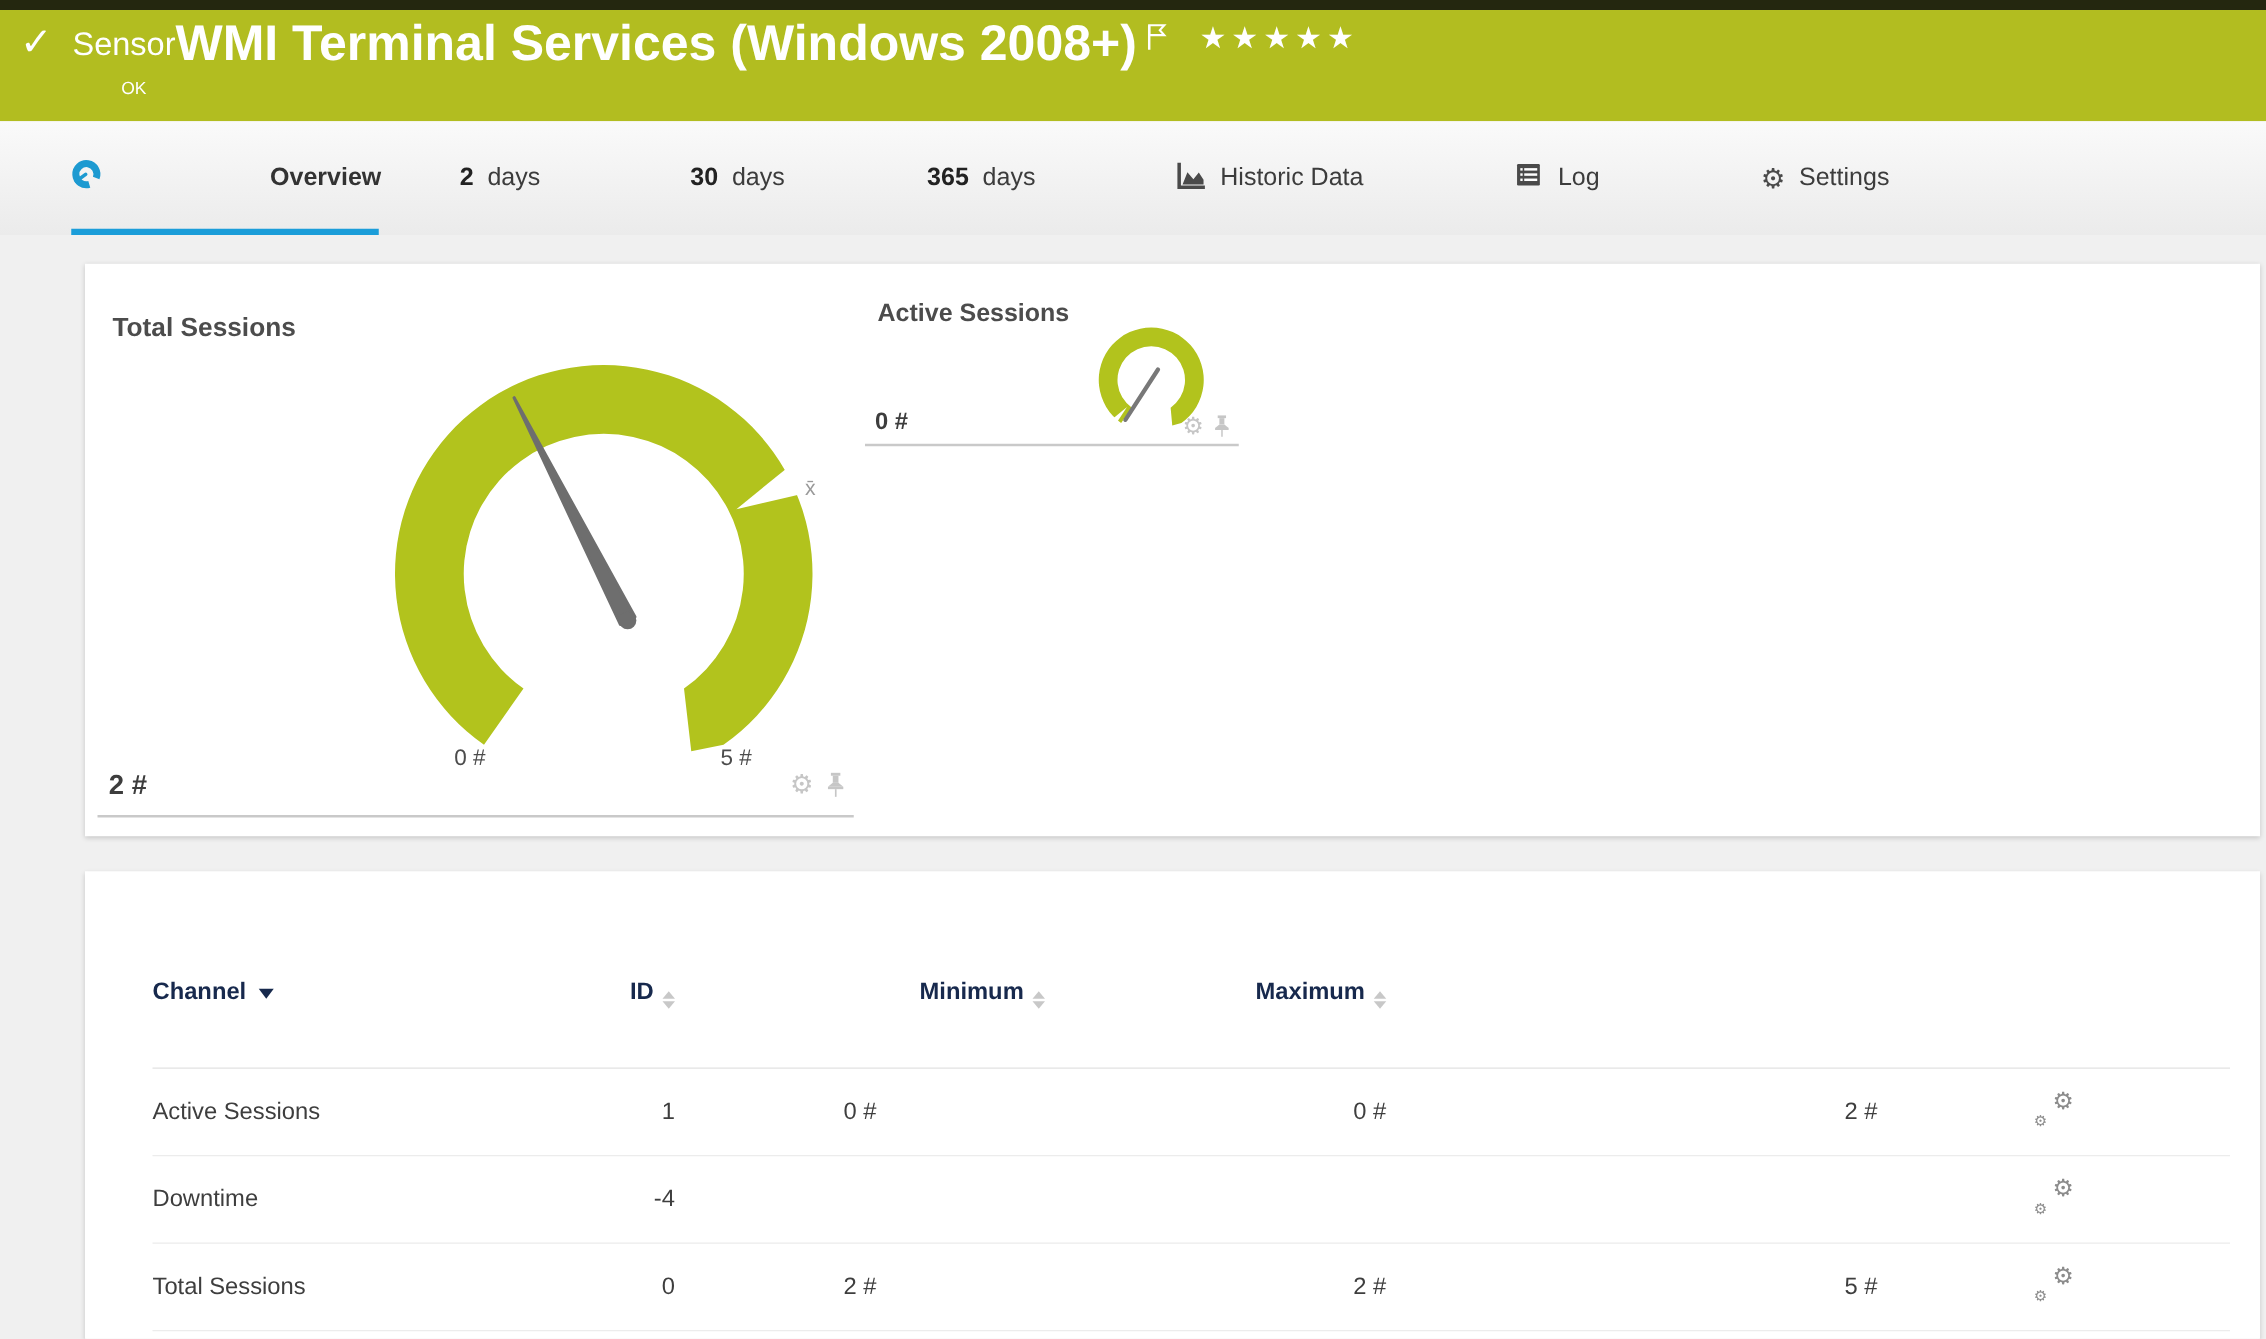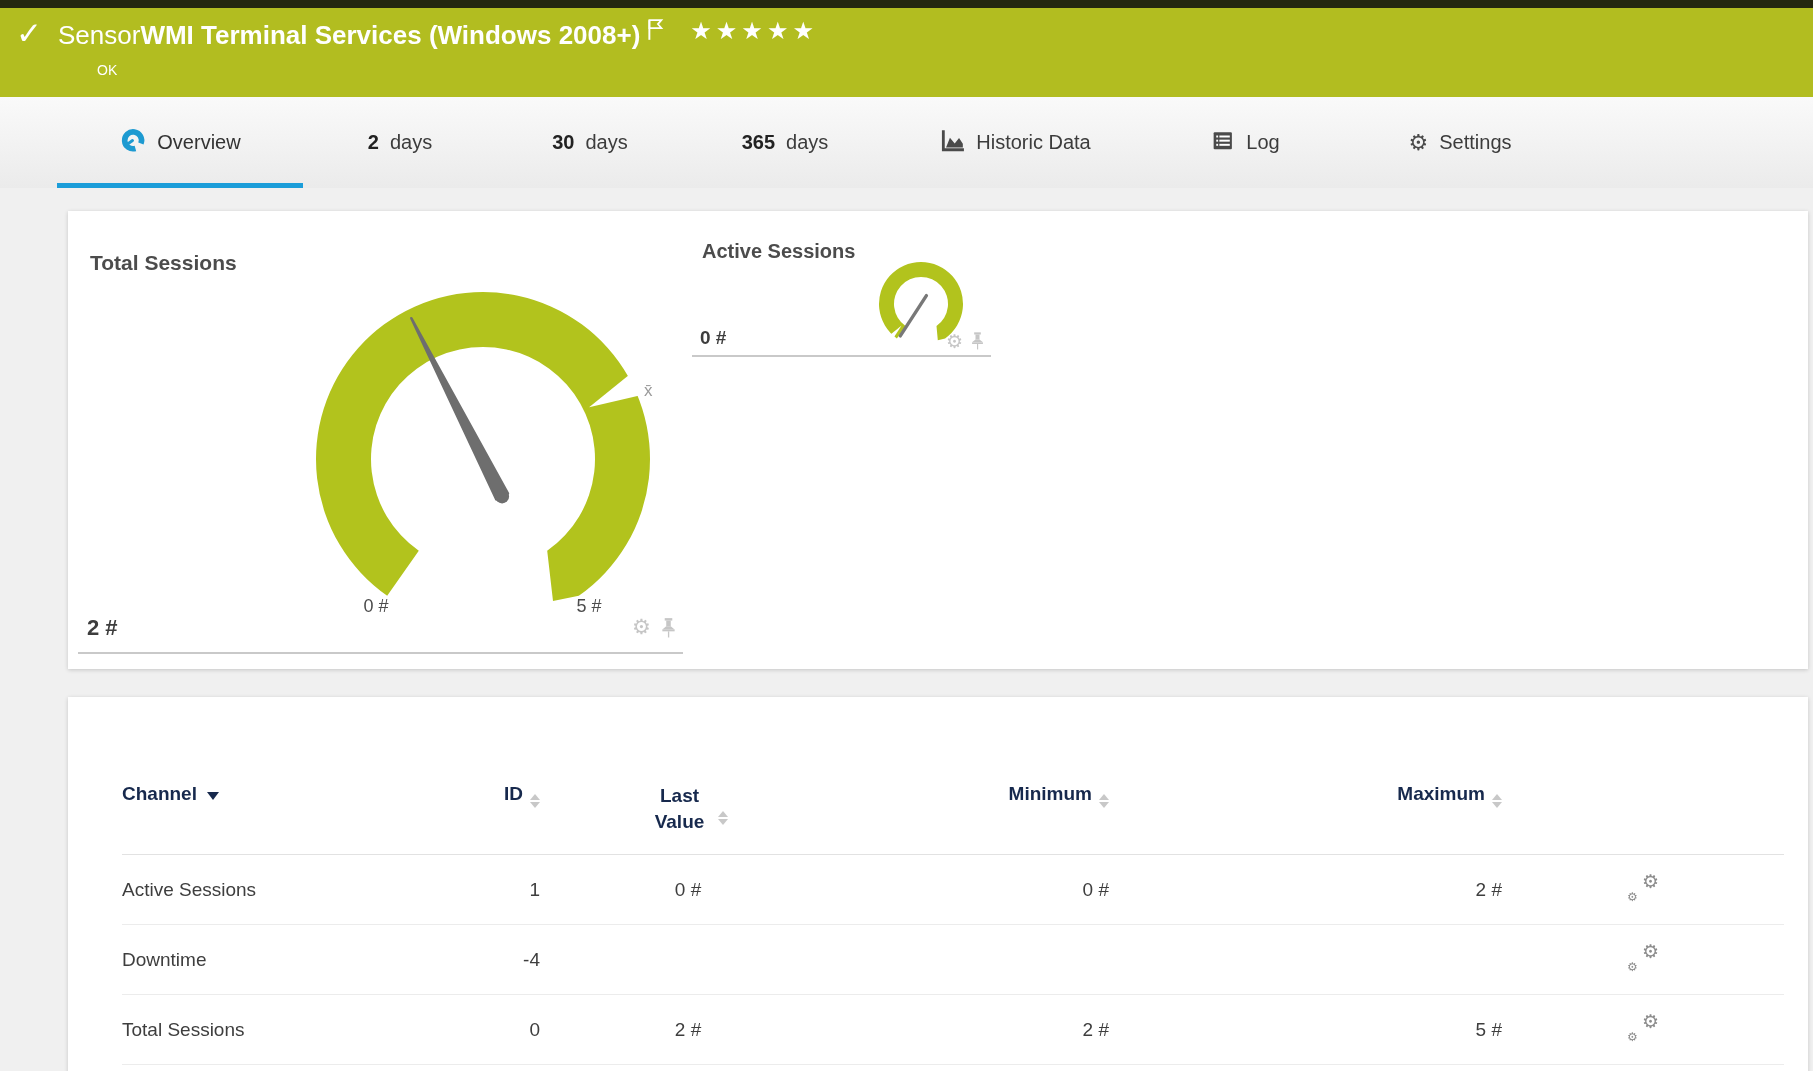--- a/index.html
+++ b/index.html
@@ -8,32 +8,32 @@
     background:#f0f0f0;
     font-family:"Liberation Sans","DejaVu Sans",sans-serif;
     -webkit-font-smoothing:antialiased;
   }
   
   .top-edge{position:absolute;top:0;left:0;width:100%;height:8px;background:#24270f;}
   .banner{position:absolute;top:8px;left:0;width:100%;height:89px;background:#b2bd20;color:#fff;}
   .banner-line{position:absolute;left:16px;top:6px;display:flex;align-items:flex-start;white-space:nowrap;}
   .check{font-size:31px;font-weight:bold;line-height:40px;margin-right:16px;}
   .kind{font-size:26px;line-height:42px;font-weight:400;}
-  .sensor-title{font-size:26px;font-weight:bold;line-height:42px;}
+  .sensor-title{font-size:40px;font-weight:bold;line-height:42px;}
   .flag{margin:4px 0 0 6px;}
   .stars{font-size:24px;letter-spacing:4px;margin:2px 0 0 22px;line-height:30px;}
   .status-ok{position:absolute;left:97px;top:54px;font-size:14px;color:#fff;}
   
   .tabs{position:absolute;top:97px;left:0;width:100%;height:91px;
     background:linear-gradient(#fafafa,#ebebeb);
     display:flex;align-items:stretch;padding-left:55px;box-sizing:border-box;}
   .tab{display:flex;align-items:center;justify-content:center;gap:11px;
     font-size:20px;color:#3c3c3c;position:relative;cursor:pointer;}
   .tab b{font-weight:700;color:#222;}
-  .tab.active{color:#333;font-weight:400;}
+  .tab.active{color:#333;font-weight:700;justify-content:space-between;}
   .tab.active::after{content:"";position:absolute;left:2px;right:2px;bottom:0;height:5px;background:#1b9dd9;}
   .tab .glyph-gear{font-size:22px;color:#4a4a4a;line-height:20px;}
   
   .panel{position:absolute;background:#fff;box-shadow:0 1px 4px rgba(0,0,0,.18);}
   .panel1{left:68px;top:211px;width:1740px;height:458px;}
   .panel2{left:68px;top:697px;width:1740px;height:400px;}
   .widget-title{position:absolute;font-weight:bold;color:#4c4c4c;}
   .t-total{left:22px;top:40px;font-size:21px;}
   .t-active{left:634px;top:29px;font-size:20px;}
   .gauge-big{position:absolute;left:235px;top:68px;}
@@ -204,26 +204,20 @@
     <div class="trow thead">
       <div class="c-left">
         <span>Channel</span><span class="caret-down"></span>
       </div>
       <div class="c-right">
         <span>ID</span><span class="sort">
             <i class="up"></i>
             <i class="down"></i>
           </span>
       </div>
-      <div class="c-center">
-        <span class="th-wrap">Last Value</span><span class="sort" style="margin-top:28px">
-            <i class="up"></i>
-            <i class="down"></i>
-          </span>
-      </div>
       <div class="c-right">
         <span>Minimum</span><span class="sort">
             <i class="up"></i>
             <i class="down"></i>
           </span>
       </div>
       <div class="c-right">
         <span>Maximum</span><span class="sort">
             <i class="up"></i>
             <i class="down"></i>

